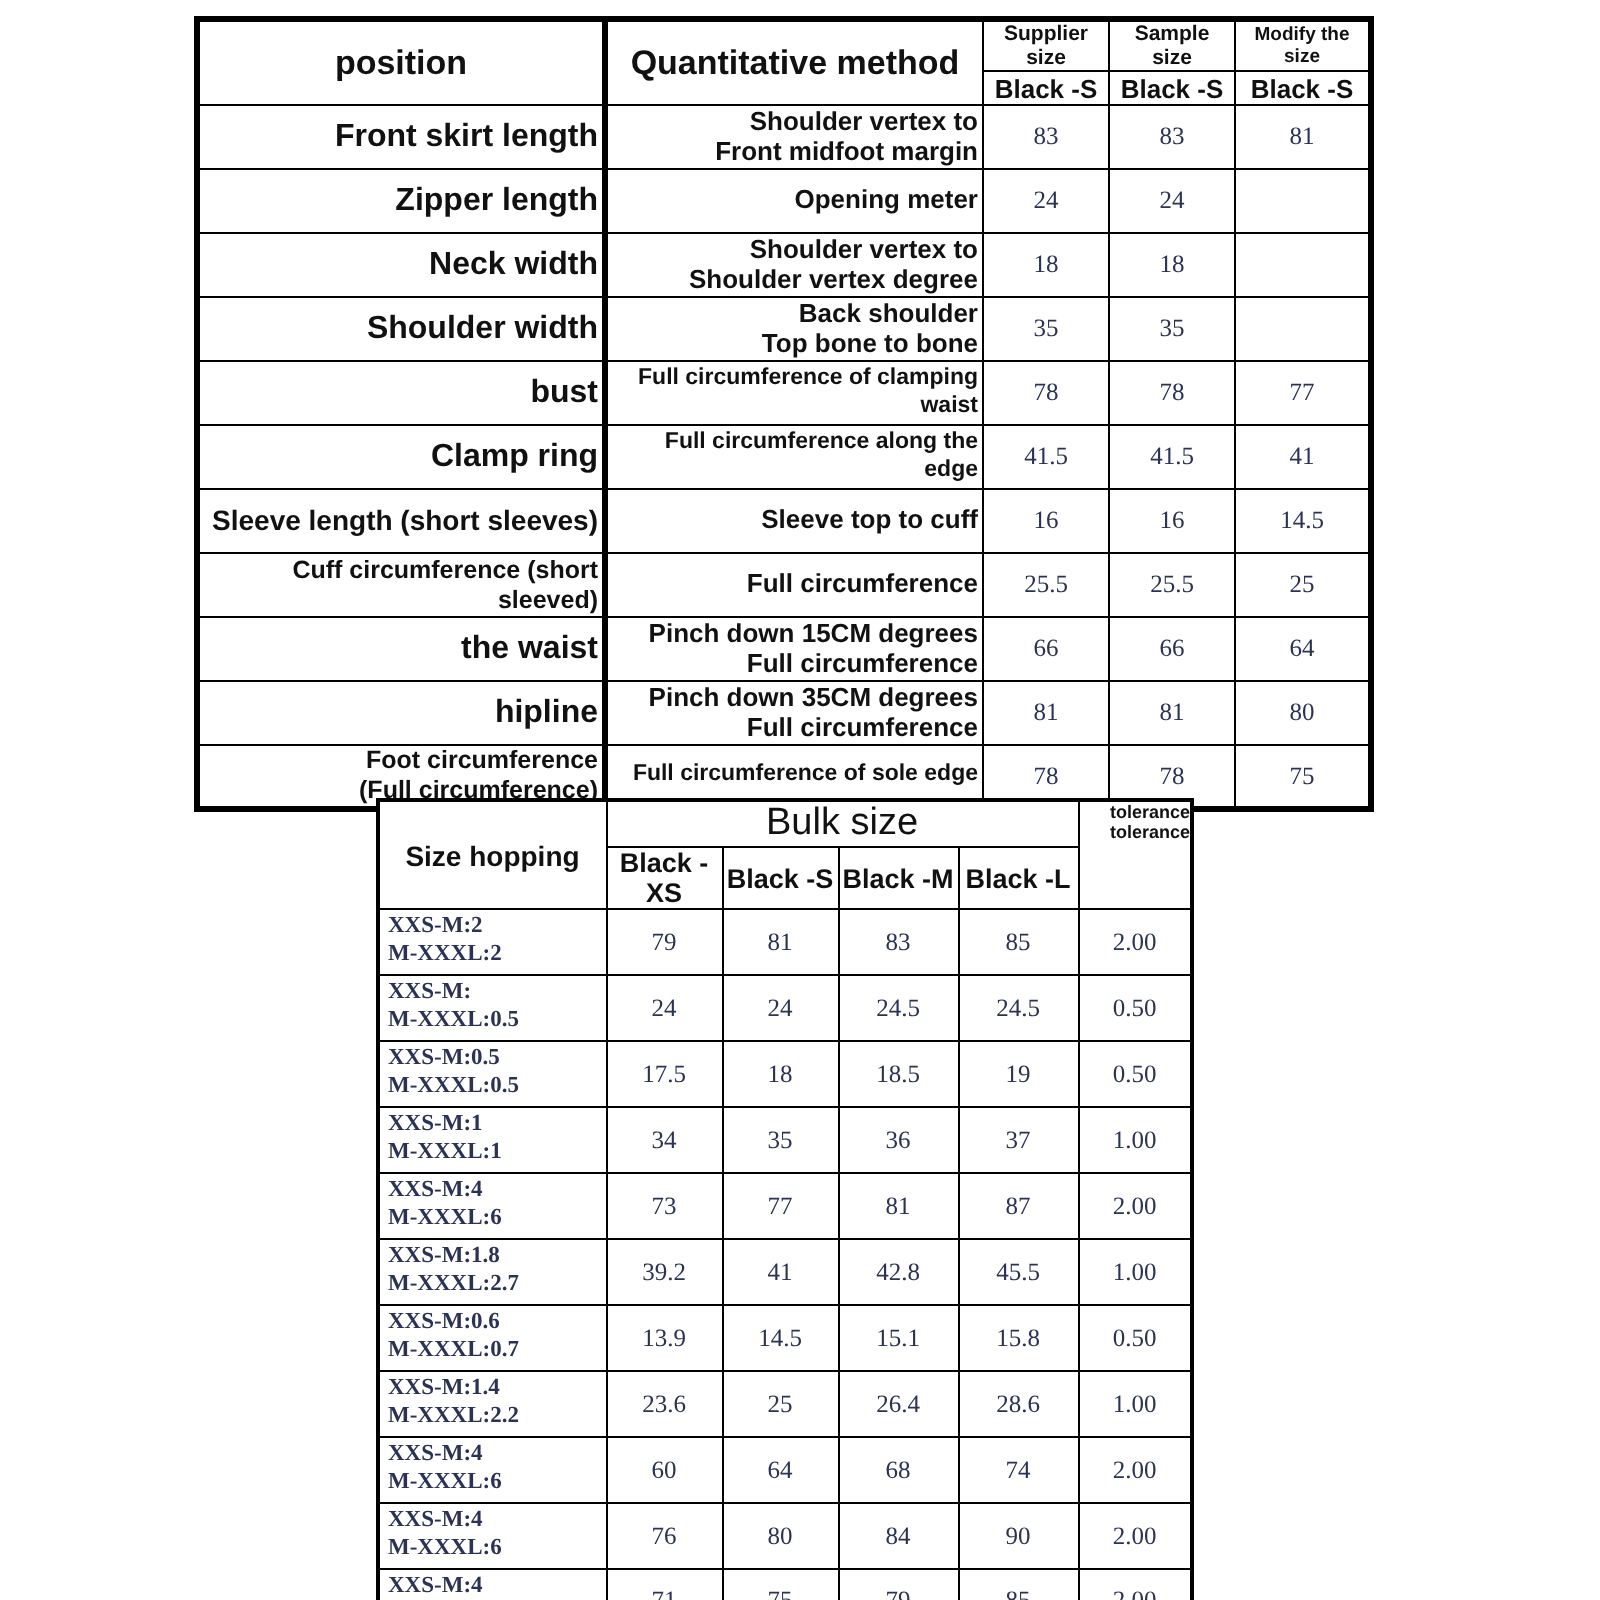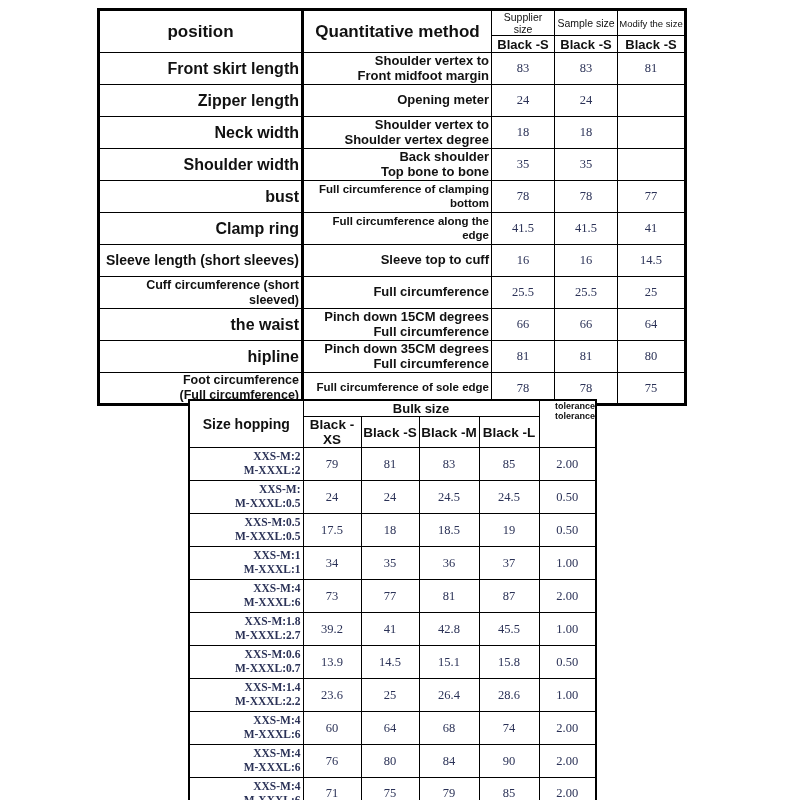--- a/index.html
+++ b/index.html
@@ -16,44 +16,44 @@
   }
   .pre{white-space:pre-line;line-height:1.2;text-align:right;}
 
   
   #spec-table{left:97px;top:8px;width:587px;border:3px solid #000;}
   #spec-table thead tr.h1{height:17px;}
   #spec-table thead tr.h2{height:17px;}
   #spec-table tbody tr{height:32px;}
   .pos-head{font-size:17px;font-weight:600;border-right:3px solid #000 !important;}
   .method-head{font-size:17px;font-weight:600;text-align:center;}
-  .size-head{font-size:10.5px;font-weight:400;padding:0 1px;}
+  .size-head{font-size:10.5px;font-weight:700;padding:0 1px;}
   .size-head.modify{font-size:9.5px;}
   .size-sub{font-size:13px;font-weight:600;}
   .pos-cell{font-size:16px;font-weight:600;border-right:3px solid #000 !important;}
   .pos-cell.sm{font-size:14px;}
   .pos-cell.xs{font-size:12.5px;margin-top:37px;}
   .method-cell{font-size:13px;font-weight:700;line-height:1.15;}
   .method-cell.sm{font-size:11.5px;}
   .num-cell{
     font-family:"Liberation Serif","DejaVu Serif",serif;
     color:#2b3257;font-size:12.5px;
   }
 
   
   #grading-table{left:188px;top:399px;width:407px;border:2px solid #000;}
   #grading-table thead tr.h1{height:16px;}
   #grading-table thead tr.h2{height:18px;padding-left:20px;}
   #grading-table tbody tr{height:33px;}
   .hop-head{font-size:14px;font-weight:600;}
-  .bulk-head{font-size:13px;font-weight:700;}
+  .bulk-head{font-size:19px;font-weight:400;}
   .size2-head{font-size:13.5px;font-weight:600;padding:0 1px;}
   .tol-head{font-size:9px;font-weight:700;vertical-align:top;line-height:1.15;padding:0;}
   .hop-cell{
-    text-align:right;padding-left:4px;
+    text-align:left;padding-left:4px;
     font-family:"Liberation Serif","DejaVu Serif",serif;
     color:#2b3257;font-size:11.5px;font-weight:600;
   }
 </style>
 </head>
 <body>
 
 <table id="spec-table">
   <colgroup>
     <col style="width:204px">
@@ -103,21 +103,21 @@
       <tr>
     <td class="pos-cell pre">Shoulder width</td>
     <td class="method-cell pre">Back shoulder
 Top bone to bone</td>
     <td class="num-cell">35</td>
     <td class="num-cell">35</td>
     <td class="num-cell"></td>
   </tr>
       <tr>
     <td class="pos-cell pre">bust</td>
-    <td class="method-cell pre sm">Full circumference of clamping bottom</td>
+    <td class="method-cell pre sm">Full circumference of clamping waist</td>
     <td class="num-cell">78</td>
     <td class="num-cell">78</td>
     <td class="num-cell">77</td>
   </tr>
       <tr>
     <td class="pos-cell pre">Clamp ring</td>
     <td class="method-cell pre sm">Full circumference along the edge</td>
     <td class="num-cell">41.5</td>
     <td class="num-cell">41.5</td>
     <td class="num-cell">41</td>

